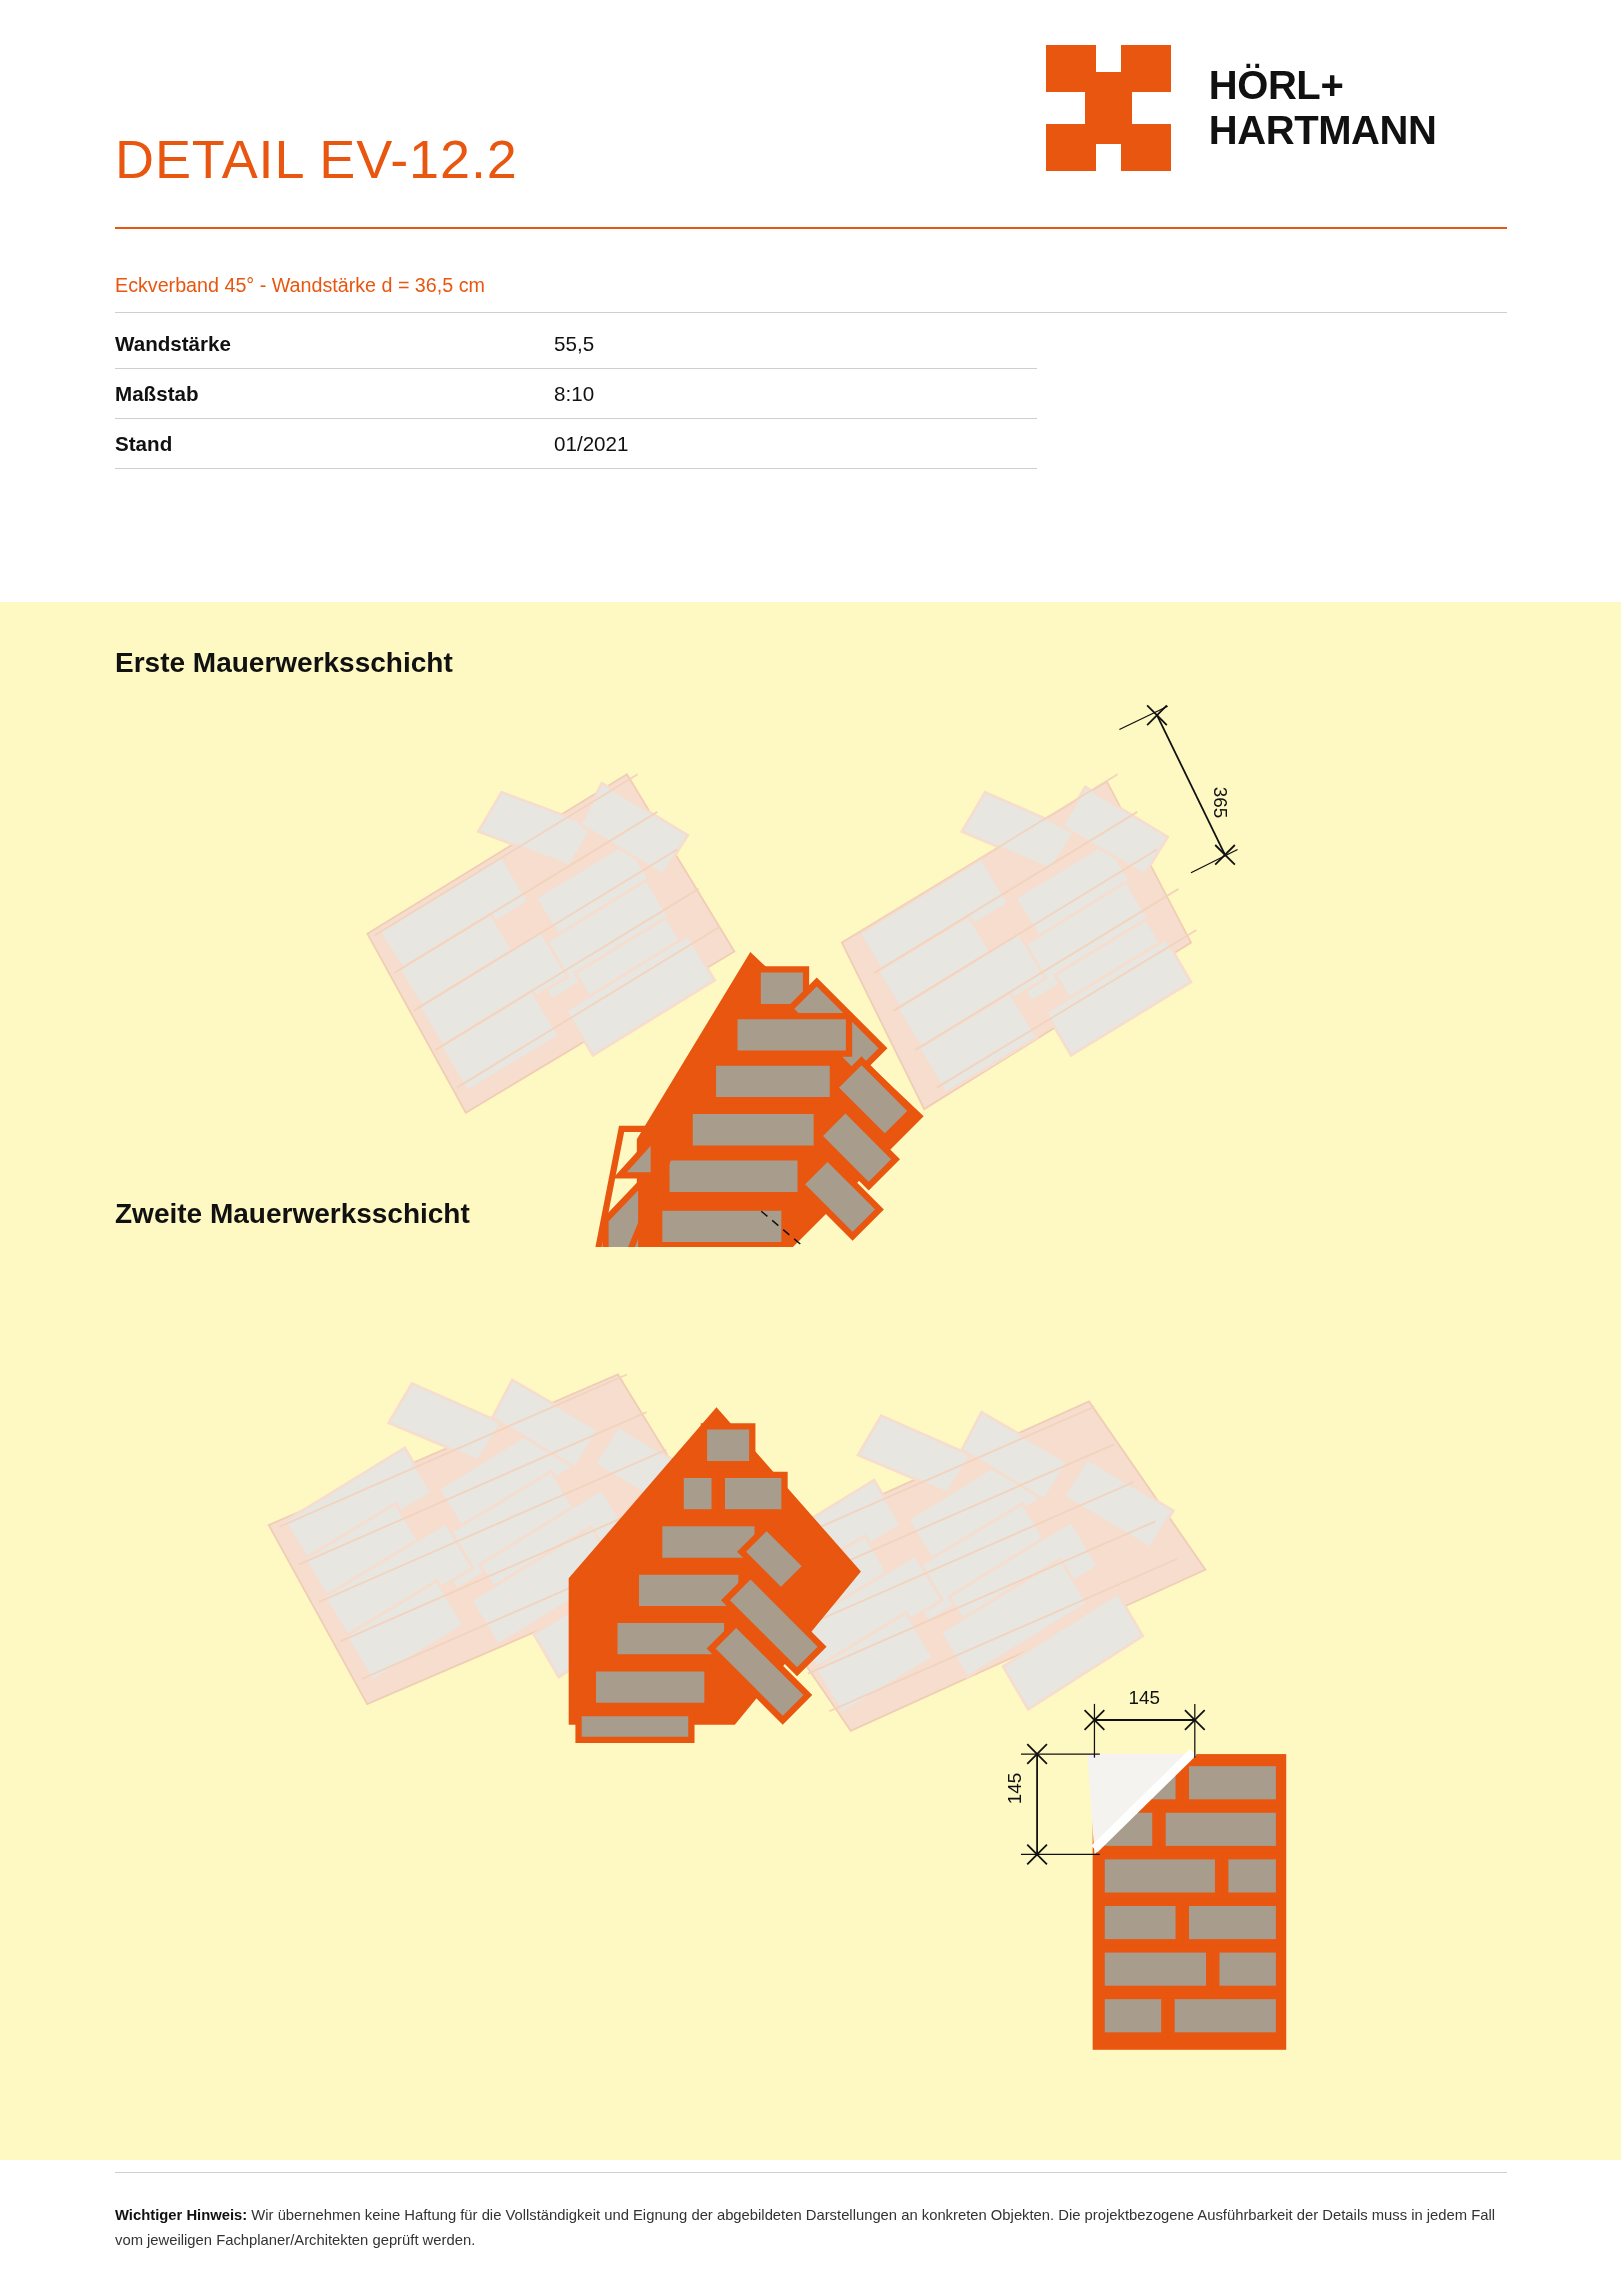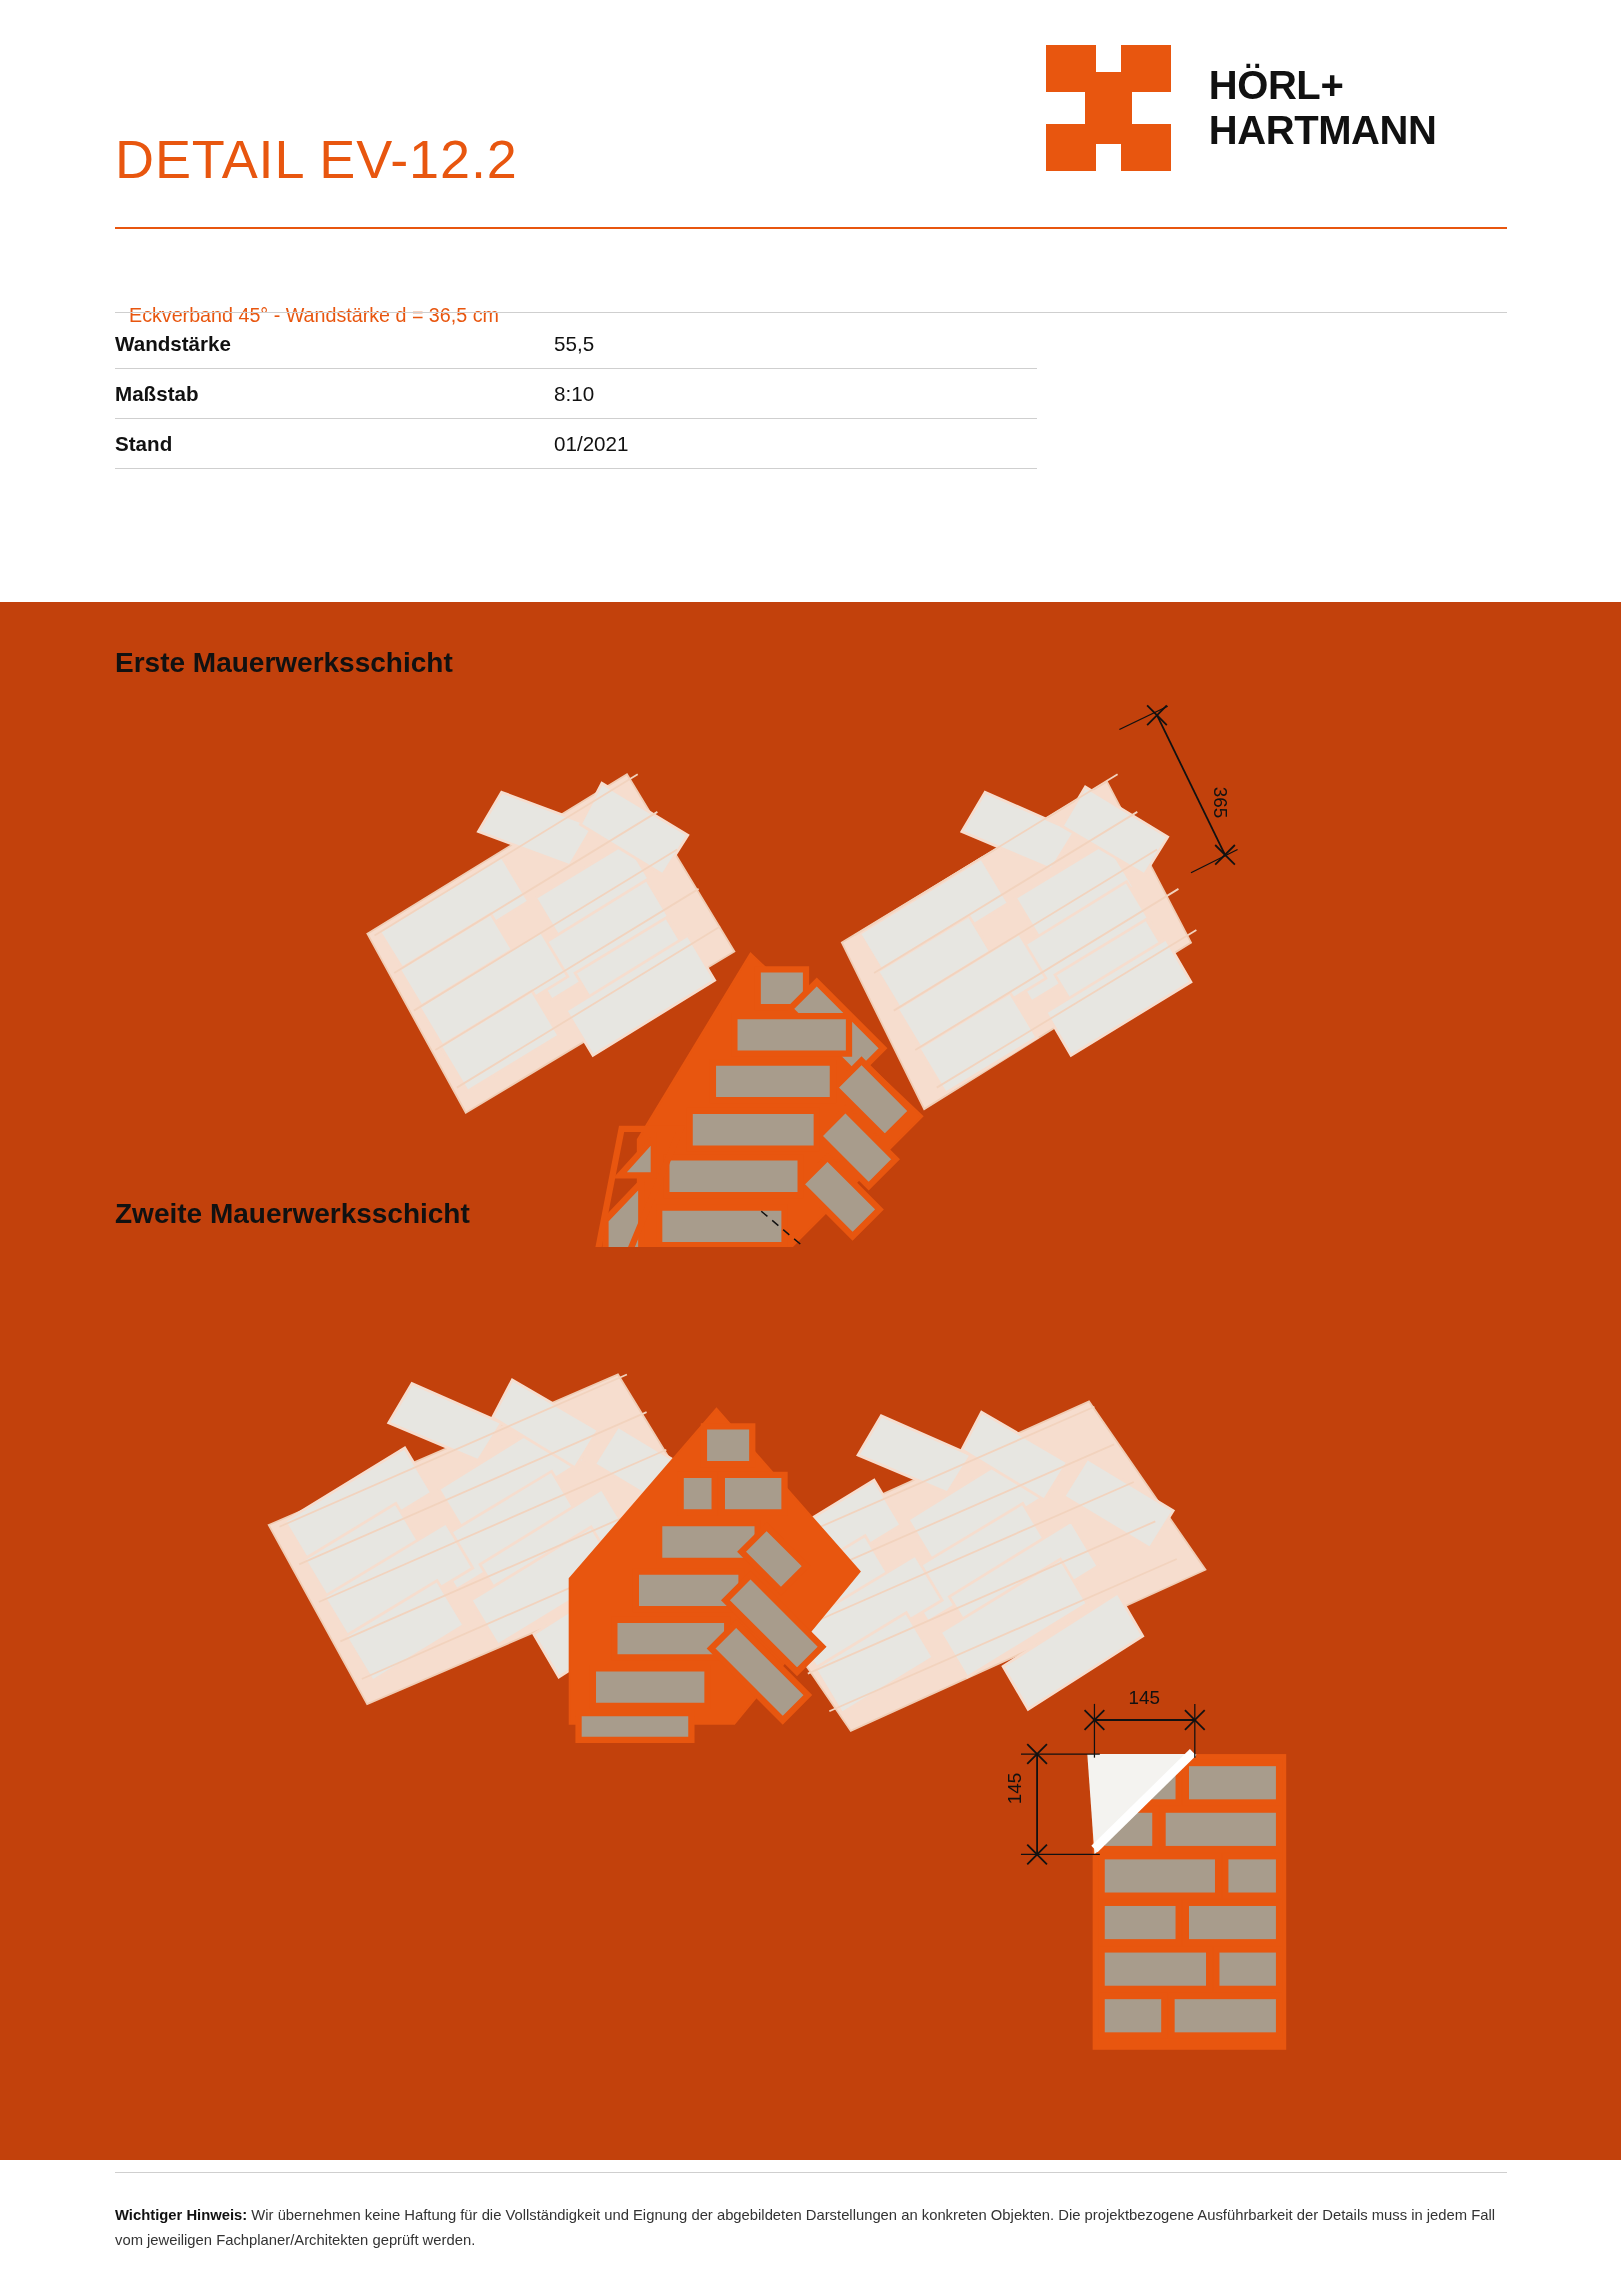--- a/index.html
+++ b/index.html
@@ -68,25 +68,24 @@
     position: absolute;
     left: 115px;
     top: 227px;
     width: 1392px;
     height: 1.8px;
     background: #E8560F;
   }
 
   .subtitle {
     position: absolute;
-    left: 129px;
+    left: 115px;
     top: 274px;
     font-size: 19.7px;
     color: #E8560F;
-    margin-top: 30px;
   }
   .subtitle-rule {
     position: absolute;
     left: 115px;
     top: 312px;
     width: 1392px;
     height: 0.9px;
     background: #cfcfcf;
   }
 
@@ -113,21 +112,21 @@
     color: #111111;
   }
 
   
   .main {
     position: absolute;
     left: 0;
     top: 602px;
     width: 1621px;
     height: 1558px;
-    background: #c2410c;
+    background: #fef9c3;
   }
   .section-title {
     position: absolute;
     font-size: 28px;
     font-weight: bold;
     color: #111111;
   }
   #title-first { left: 115px; top: 45px; }
   #title-second { left: 115px; top: 596px; }
 

